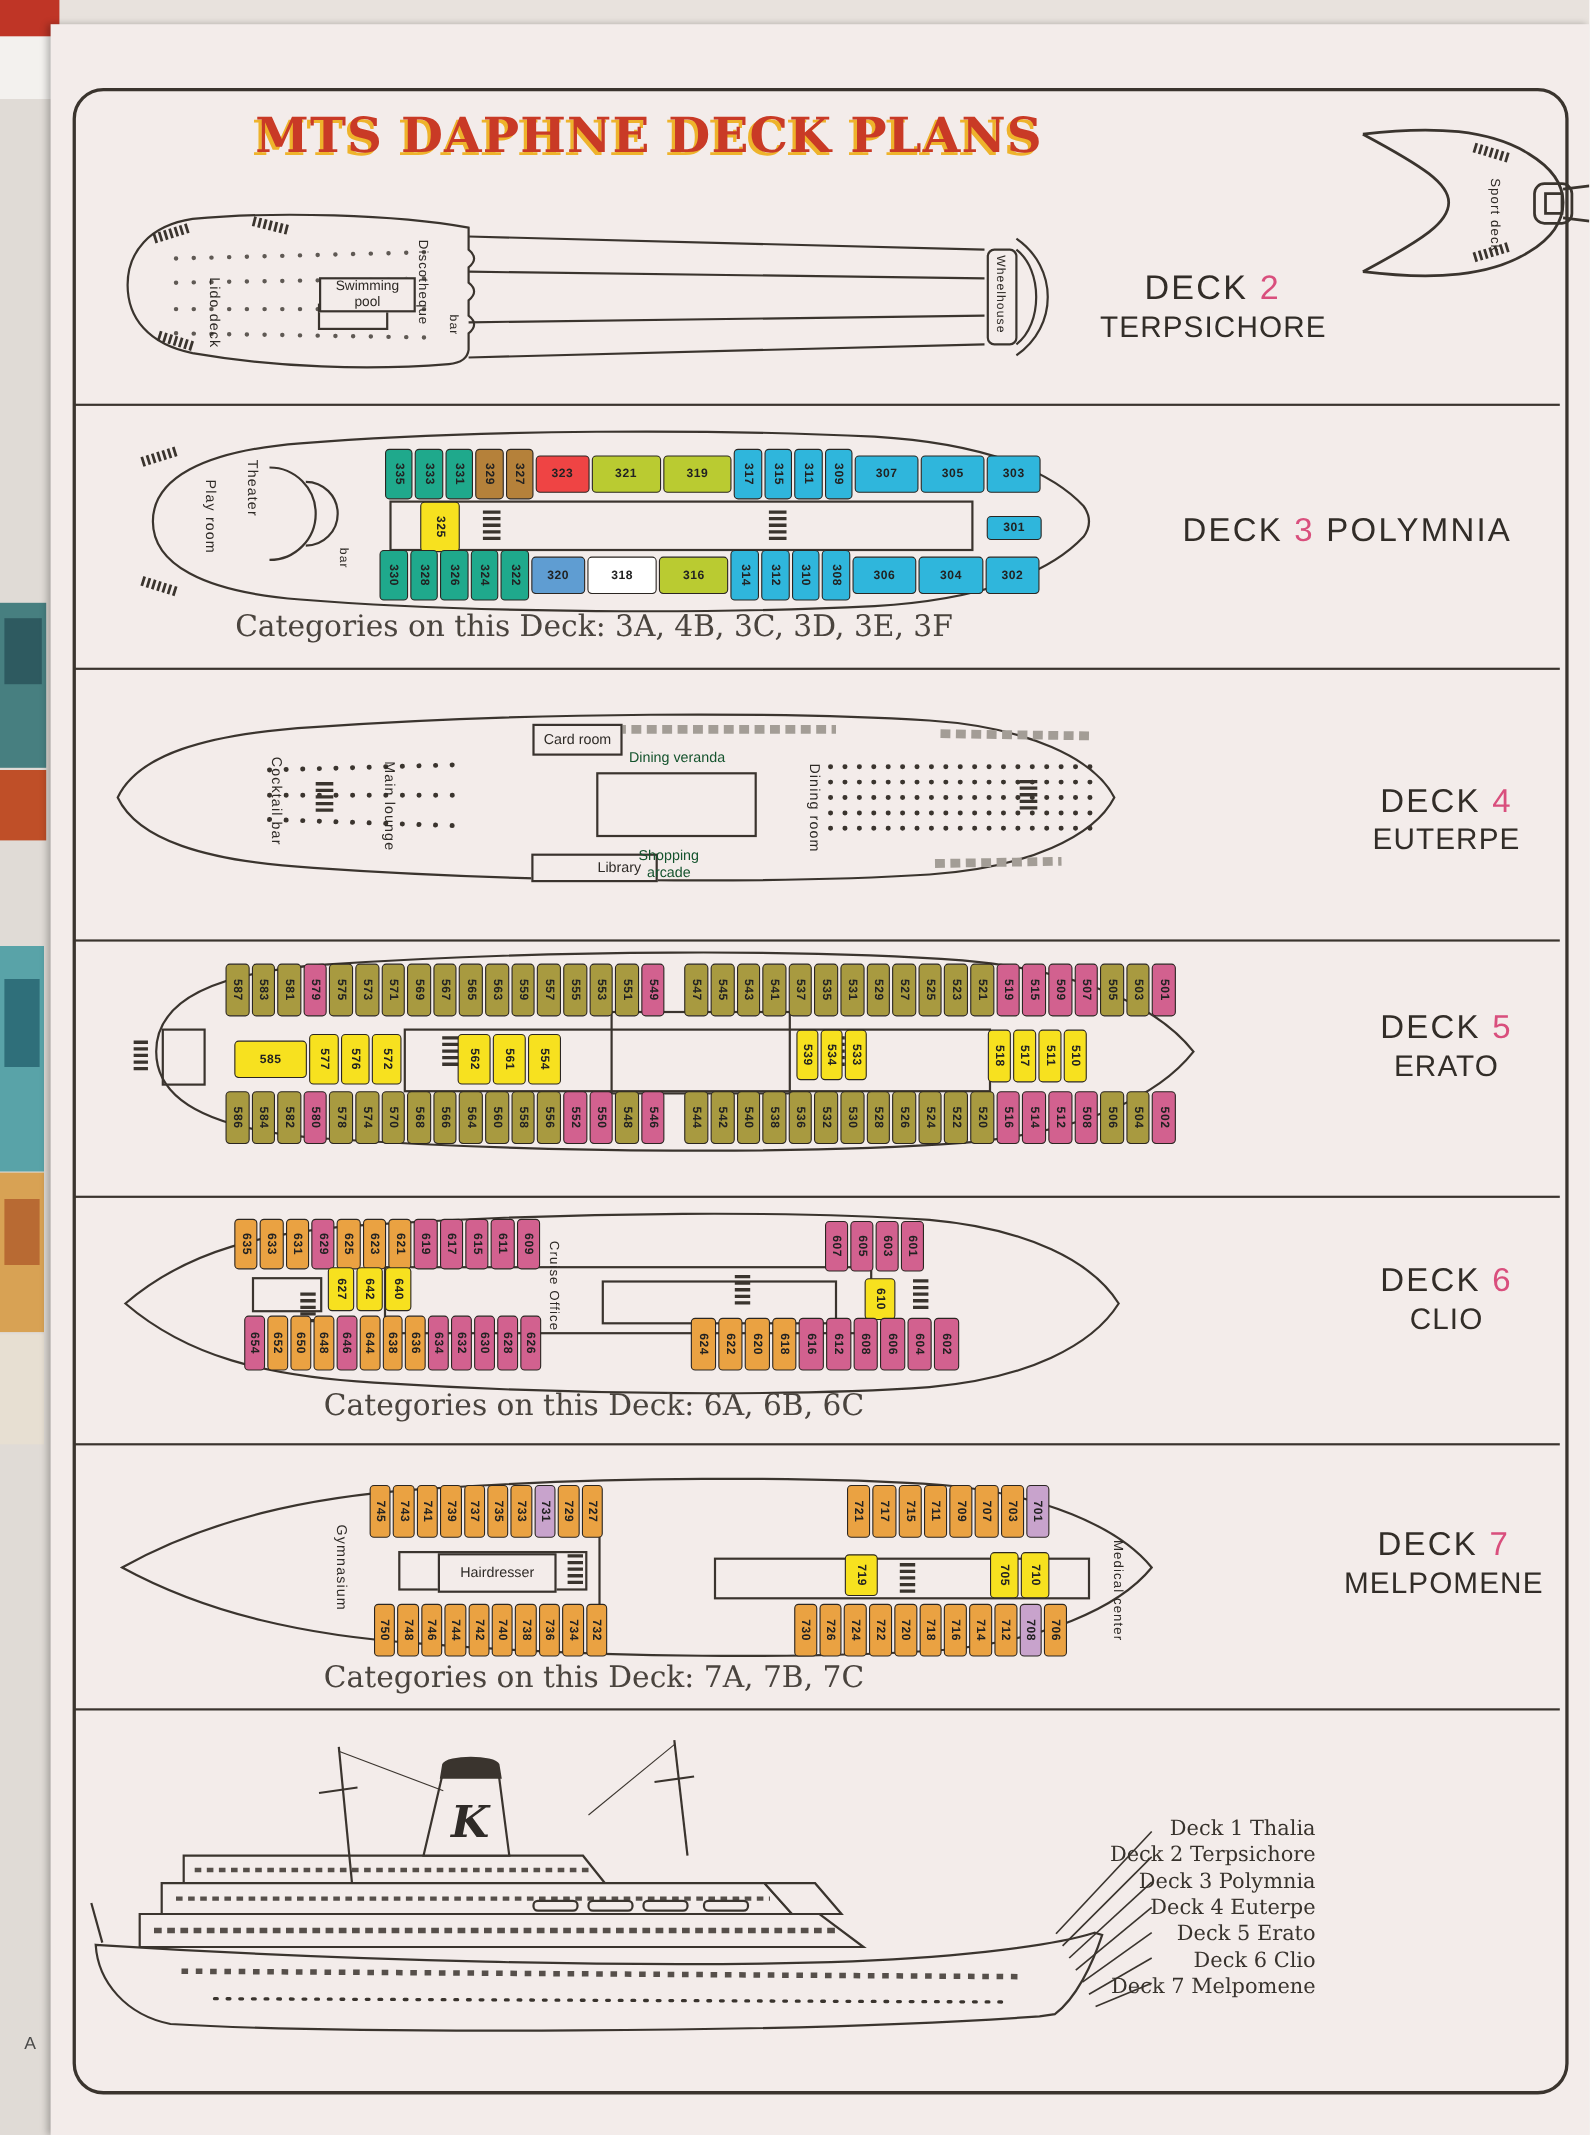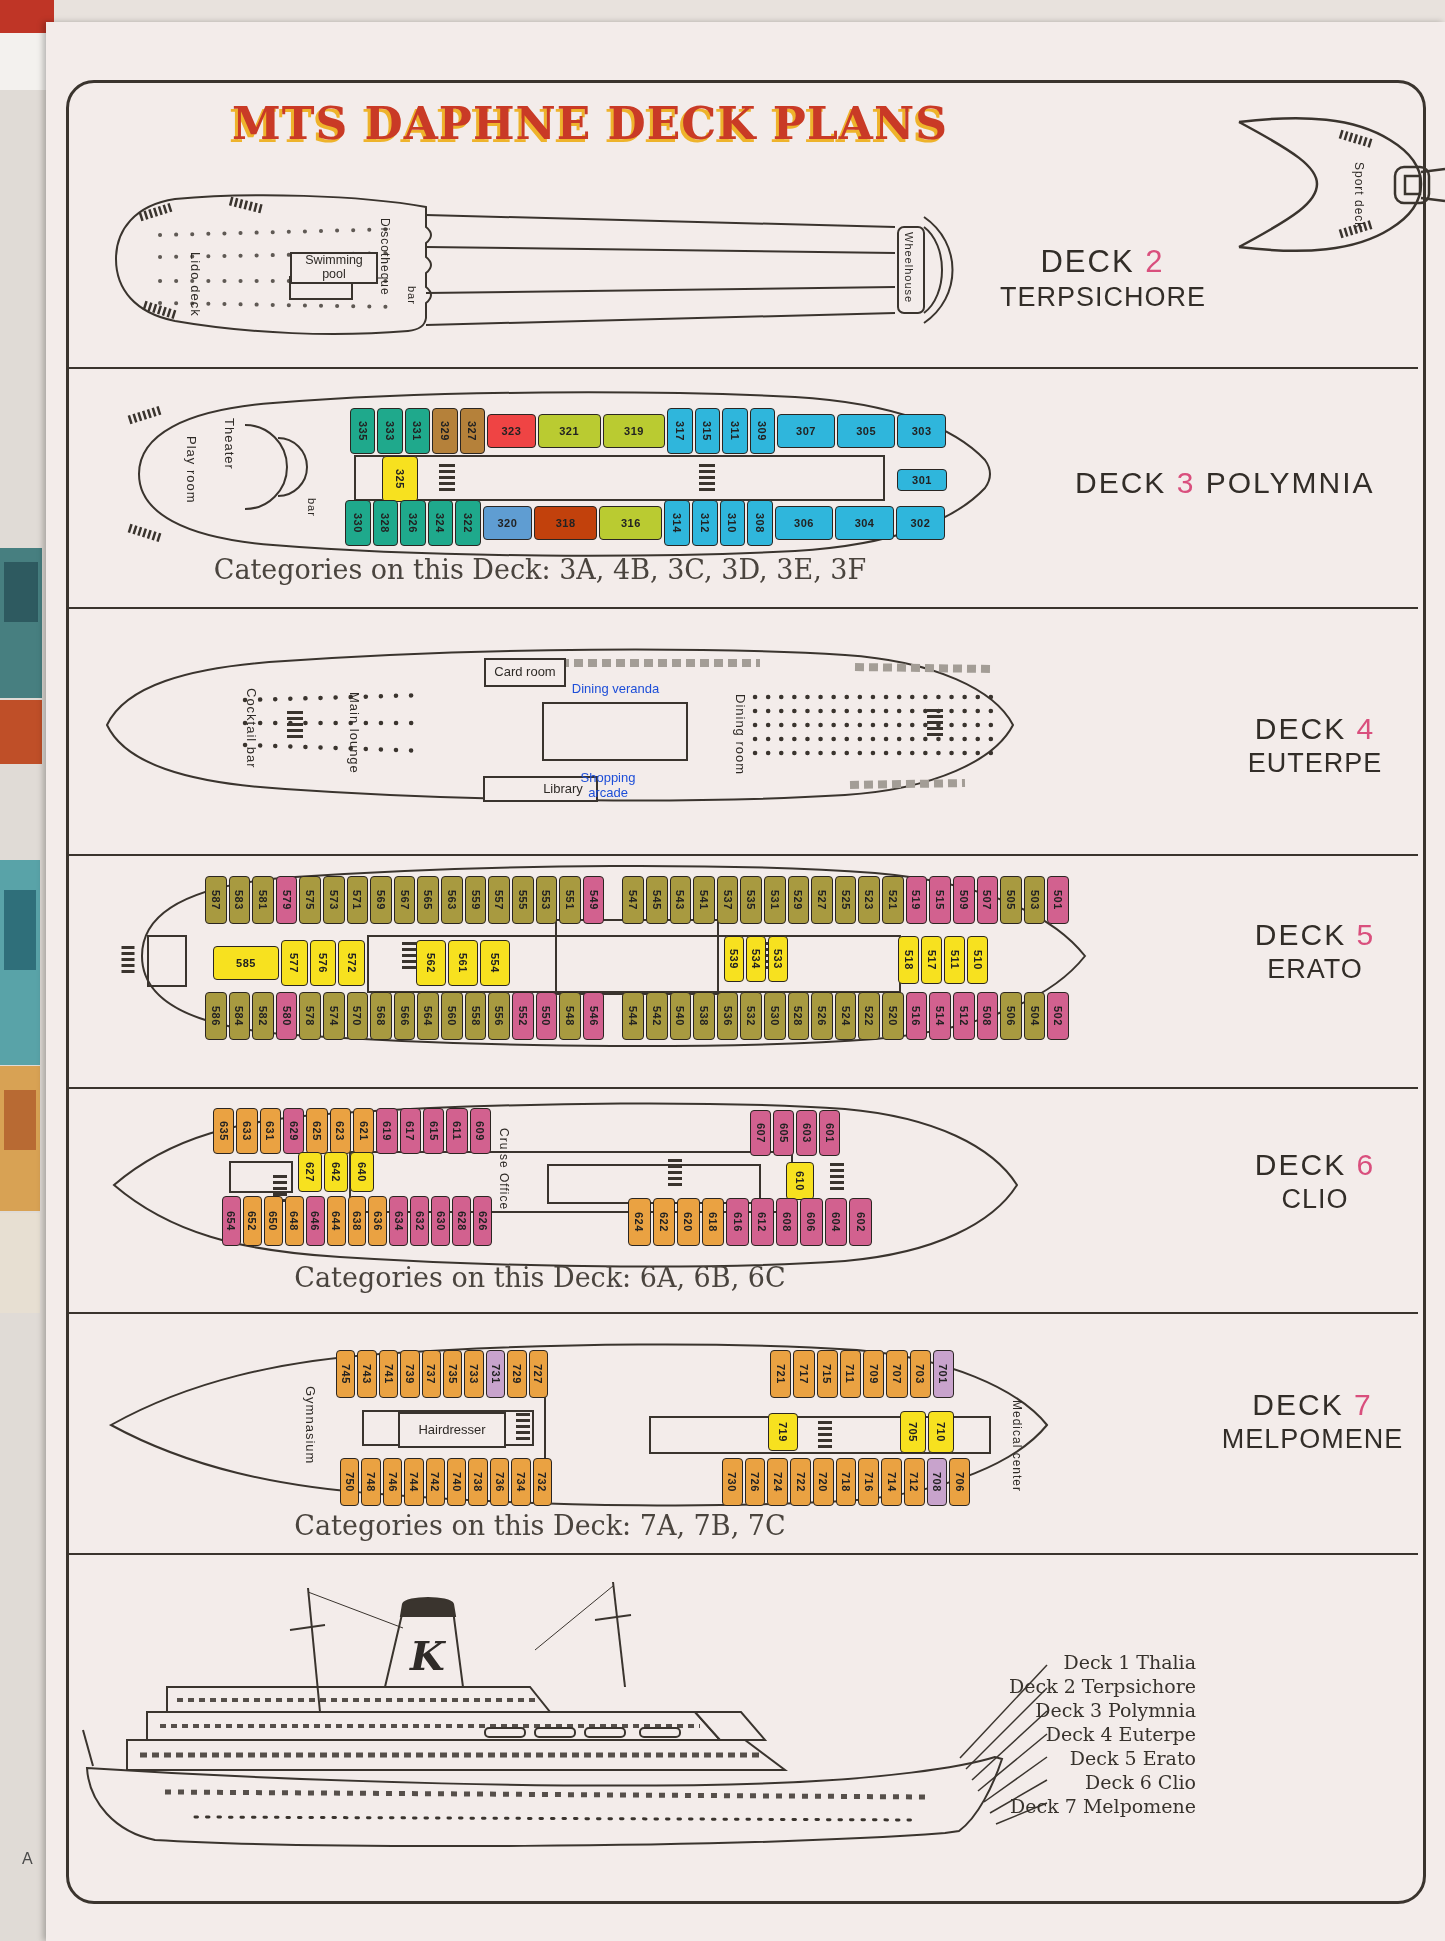--- a/index.html
+++ b/index.html
@@ -19,21 +19,21 @@
 .dl-line{font-size:30px;letter-spacing:2px;white-space:nowrap;}
 .dl-name{font-size:27px;letter-spacing:1px;margin-top:2px;white-space:nowrap;}
 .dl-num{color:#d94f7d;}
 .categories{position:absolute;left:170px;width:740px;text-align:center;
   font-family:"DejaVu Serif",serif;font-size:27px;color:#4a443e;}
 .vlabel{position:absolute;writing-mode:vertical-rl;text-orientation:mixed;
   font-size:13px;letter-spacing:1px;color:#2e2a26;white-space:nowrap;}
 .room-box{position:absolute;border:2px solid #39332e;background:#f3ecea;
   display:flex;align-items:center;justify-content:center;text-align:center;
   font-size:13px;color:#2e2a26;line-height:1.1;}
-.plain-label{position:absolute;font-size:13px;color:#1d4ed8;text-align:center;}
+.plain-label{position:absolute;font-size:13px;color:#14532d;text-align:center;}
 .cabin-row{position:absolute;display:flex;gap:2px;align-items:stretch;}
 .cabin{flex:1 1 0;display:flex;align-items:center;justify-content:center;
   border:1.5px solid #2b2622;border-radius:4px;font-size:11px;font-weight:bold;color:#222;
   writing-mode:vertical-rl;text-orientation:mixed;letter-spacing:.5px;min-width:0;overflow:hidden;}
 .cabin.h{writing-mode:horizontal-tb;align-self:center;height:68%;}
 .cgap{flex:0 0 14px;}
 svg{position:absolute;overflow:visible;}
 .pl-row{height:24px;line-height:24px;text-align:right;
   font-family:"DejaVu Serif",serif;font-size:19px;color:#37322c;}
 #corner-letter{position:absolute;left:22px;top:1850px;font-size:16px;color:#4a4a4a;}
@@ -152,21 +152,21 @@
   <div class="cabin-row" style="left:897px;top:466px;width:50px;height:28px;">
       <div class="cabin h" style="background: rgb(47, 182, 220);">301</div>
     </div>
   <div class="cabin-row" style="left:345px;top:500px;width:600px;height:46px;">
       <div class="cabin" style="background: rgb(31, 169, 140);">330</div>
       <div class="cabin" style="background: rgb(31, 169, 140);">328</div>
       <div class="cabin" style="background: rgb(31, 169, 140);">326</div>
       <div class="cabin" style="background: rgb(31, 169, 140);">324</div>
       <div class="cabin" style="background: rgb(31, 169, 140);">322</div>
       <div class="cabin h" style="background: rgb(95, 157, 210); flex-grow: 2;">320</div>
-      <div class="cabin h" style="background: #c2410c; flex-grow: 2.6;">318</div>
+      <div class="cabin h" style="background: #ffffff; flex-grow: 2.6;">318</div>
       <div class="cabin h" style="background: rgb(186, 203, 49); flex-grow: 2.6;">316</div>
       <div class="cabin" style="background: rgb(47, 182, 220);">314</div>
       <div class="cabin" style="background: rgb(47, 182, 220);">312</div>
       <div class="cabin" style="background: rgb(47, 182, 220);">310</div>
       <div class="cabin" style="background: rgb(47, 182, 220);">308</div>
       <div class="cabin h" style="background: rgb(47, 182, 220); flex-grow: 2.4;">306</div>
       <div class="cabin h" style="background: rgb(47, 182, 220); flex-grow: 2.4;">304</div>
       <div class="cabin h" style="background: rgb(47, 182, 220); flex-grow: 2;">302</div>
     </div>
   <div class="categories" style="top:554px;">Categories on this Deck: 3A, 4B, 3C, 3D, 3E, 3F</div>

